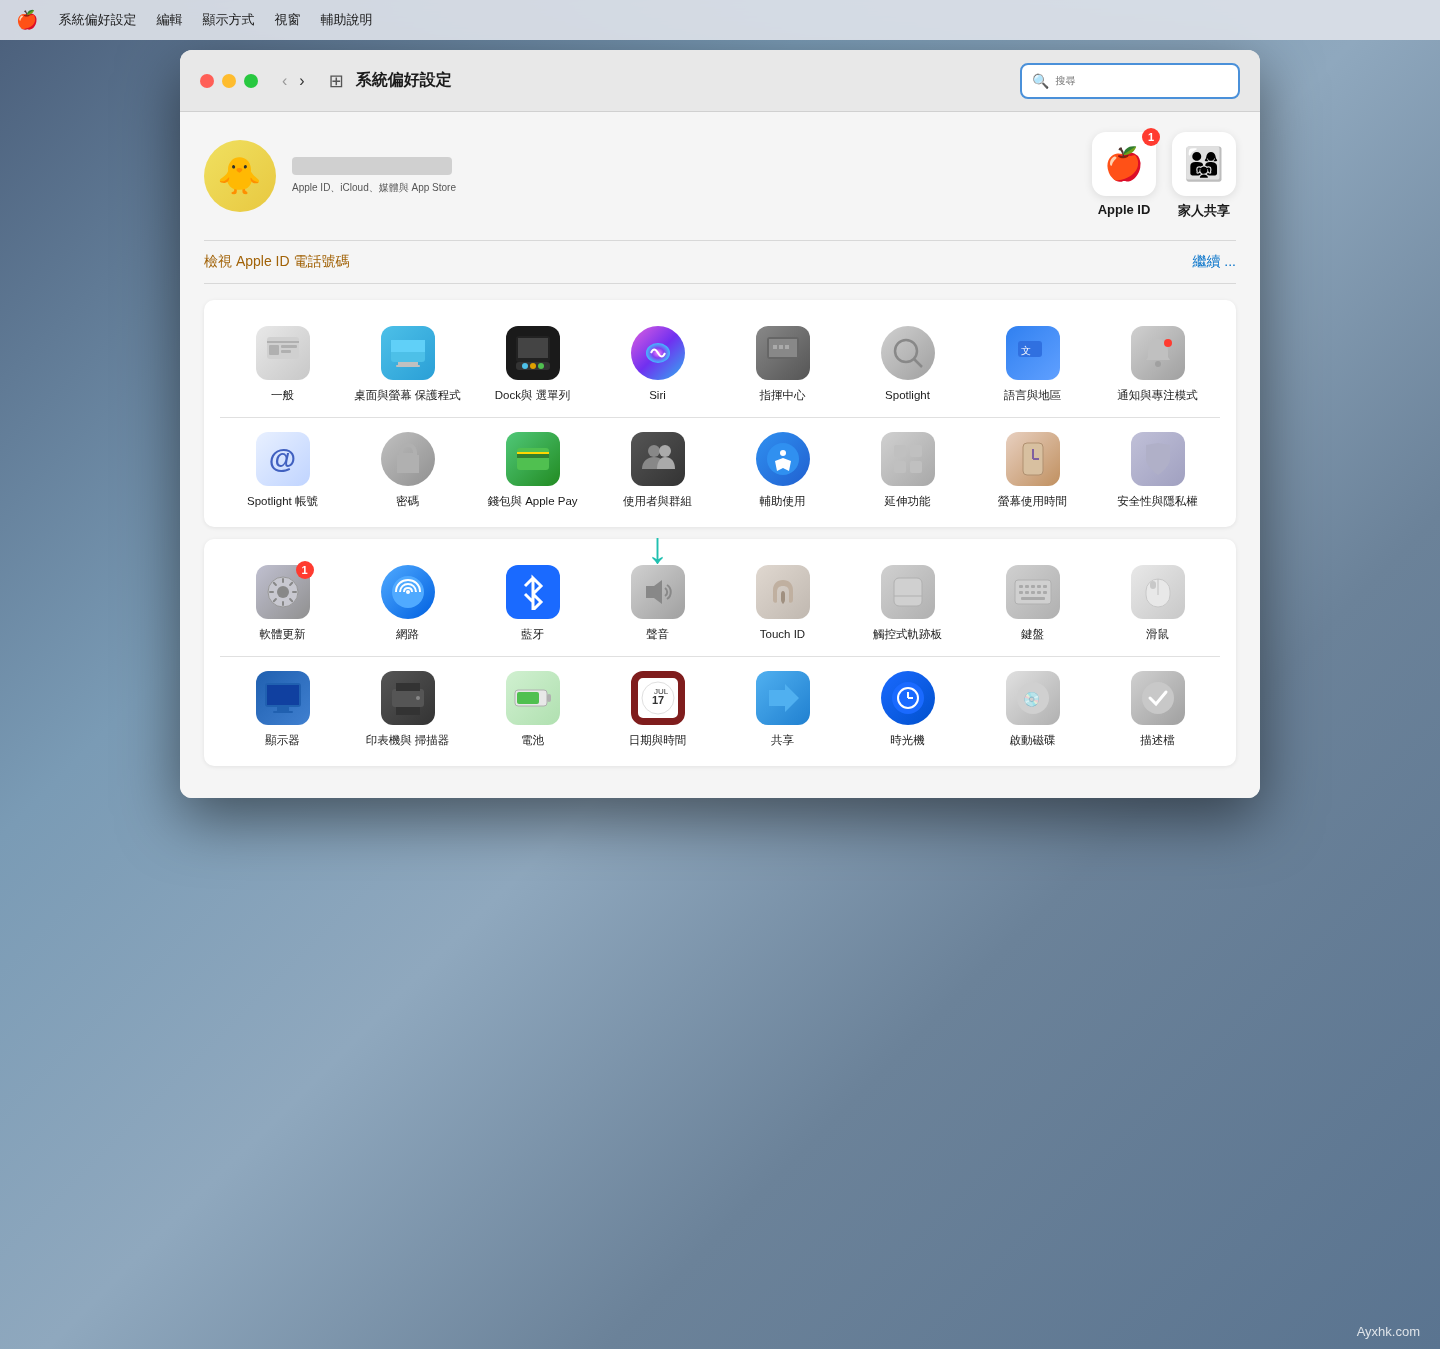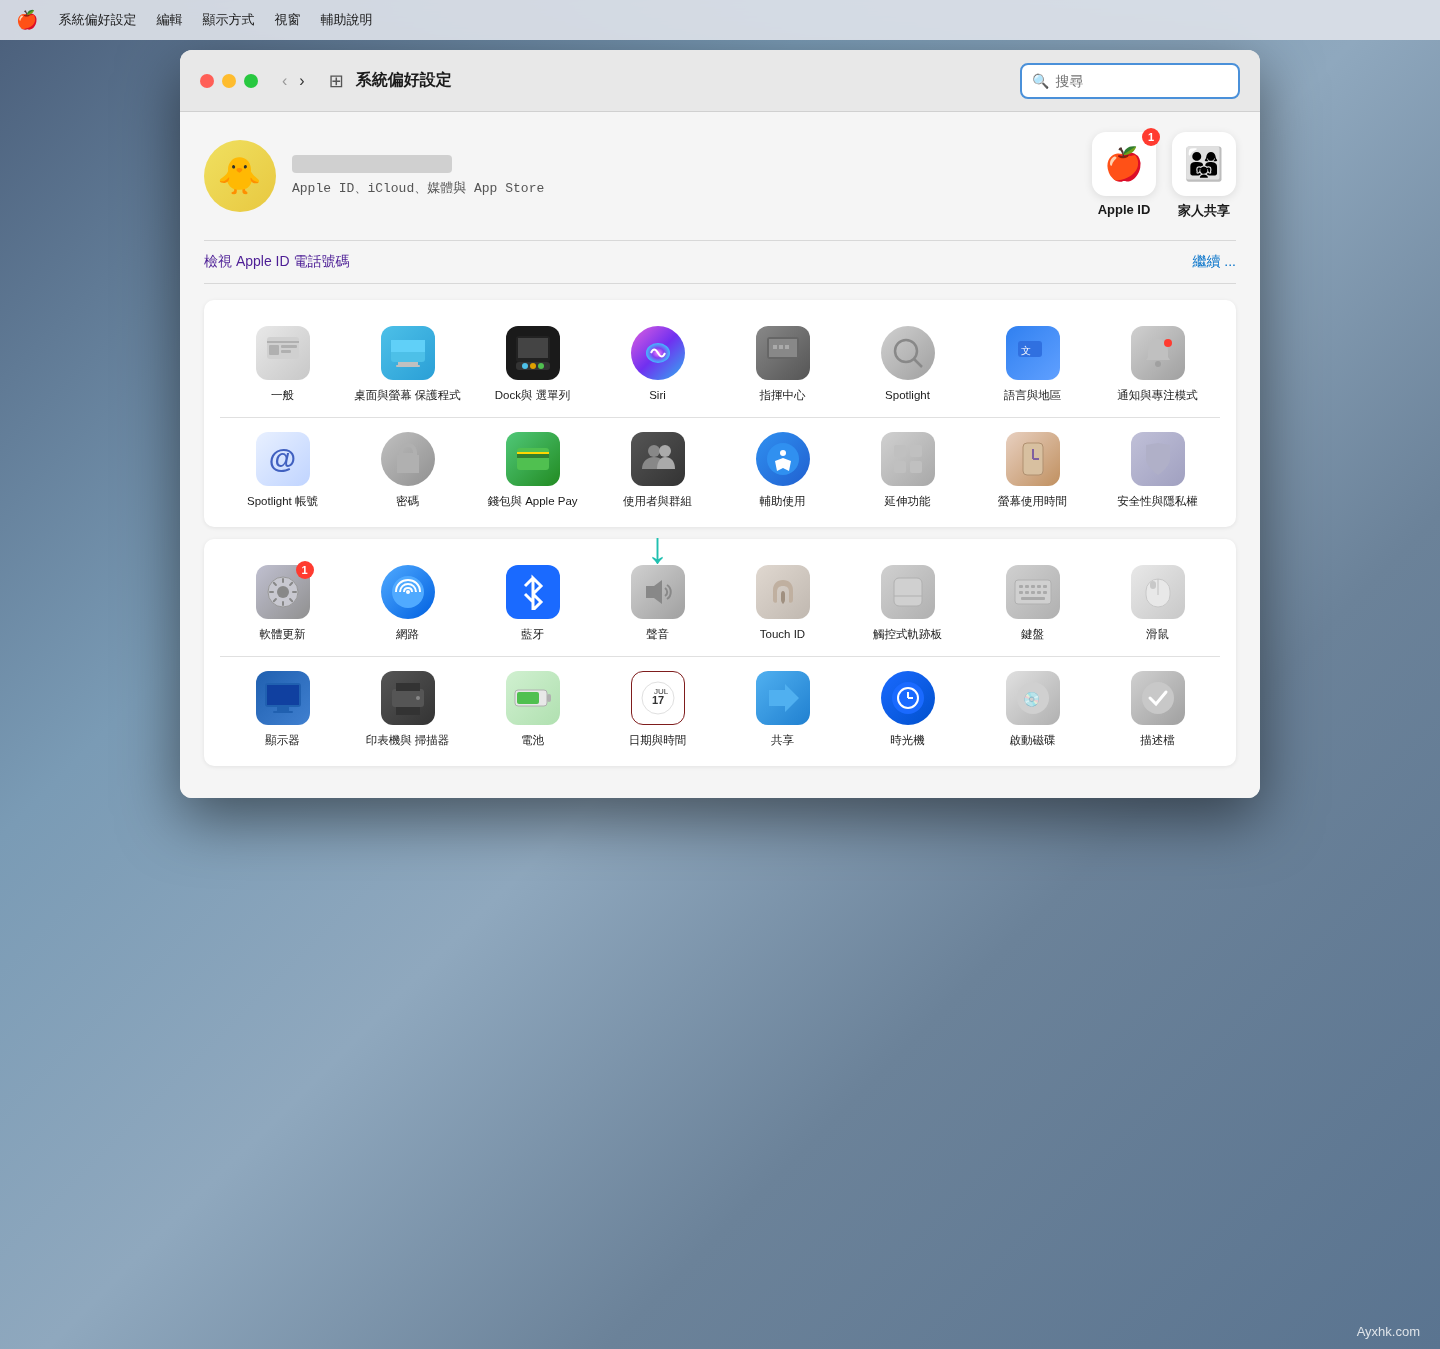--- a/index.html
+++ b/index.html
@@ -107,21 +107,21 @@
       border-radius: 8px;
       background: white;
       display: flex;
       align-items: center;
       padding: 0 10px;
       gap: 6px;
     }
     .search-bar input {
       border: none;
       outline: none;
-      font-size: 14px;
+      font-size: 10px;
       color: #666;
       background: transparent;
       width: 100%;
     }
     .search-icon-char { color: #999; font-size: 14px; }
 
     
     .content {
       padding: 20px 24px;
       background: #f5f5f5;
@@ -154,23 +154,22 @@
       font-size: 17px;
       font-weight: 600;
       color: #1a1a1a;
       background: #d0d0d0;
       height: 18px;
       width: 160px;
       border-radius: 4px;
       margin-bottom: 6px;
     }
     .user-sub {
-      font-size: 13px;
+      font-size: 10px;
       color: #555;
-      font-family: Liberation Mono, monospace;
     }
 
     .apple-id-cards {
       display: flex;
       gap: 16px;
       margin-left: auto;
     }
     .id-card {
       display: flex;
       flex-direction: column;
@@ -215,21 +214,21 @@
     .verify-row {
       display: flex;
       align-items: center;
       padding: 12px 0;
       border-top: 1px solid #d8d8d8;
       border-bottom: 1px solid #d8d8d8;
       margin-bottom: 16px;
     }
     .verify-text {
       font-size: 14px;
-      color: #4c1d95;
+      color: #a16207;
       flex: 1;
     }
     .verify-link {
       font-size: 14px;
       color: #0070c9;
       cursor: pointer;
     }
 
     
     .prefs-section {
@@ -298,21 +297,21 @@
     .icon-network { background: linear-gradient(135deg, #50aaff, #0060e0); border-radius: 50%; }
     .icon-bluetooth { background: #1a6aff; }
     .icon-sound { background: linear-gradient(135deg, #d0d0d0, #a0a0a0); }
     .icon-touchid { background: linear-gradient(135deg, #e0d8d0, #c0b8b0); }
     .icon-keyboard { background: linear-gradient(135deg, #d0d0d0, #b0b0b0); }
     .icon-trackpad { background: linear-gradient(135deg, #d0d0d0, #b0b0b0); }
     .icon-mouse { background: linear-gradient(135deg, #e8e8e8, #c8c8c8); }
     .icon-display { background: linear-gradient(135deg, #2060b0, #4080d0); }
     .icon-printer { background: linear-gradient(135deg, #555, #333); }
     .icon-battery { background: linear-gradient(135deg, #d0f0d0, #b0e0b0); }
-    .icon-datetime { background: white; border: 1px solid #7f1d1d; }
+    .icon-datetime { background: white; border: 7px solid #7f1d1d; }
     .icon-sharing { background: linear-gradient(135deg, #50b0f0, #2080d0); }
     .icon-timemachine { background: linear-gradient(135deg, #1a6aff, #0050cc); border-radius: 50%; }
     .icon-startup { background: linear-gradient(135deg, #e0e0e0, #b0b0b0); }
     .icon-profiles { background: linear-gradient(135deg, #d0d0d0, #a0a0a0); }
 
     
     .watermark {
       position: absolute;
       bottom: 10px;
       right: 20px;

